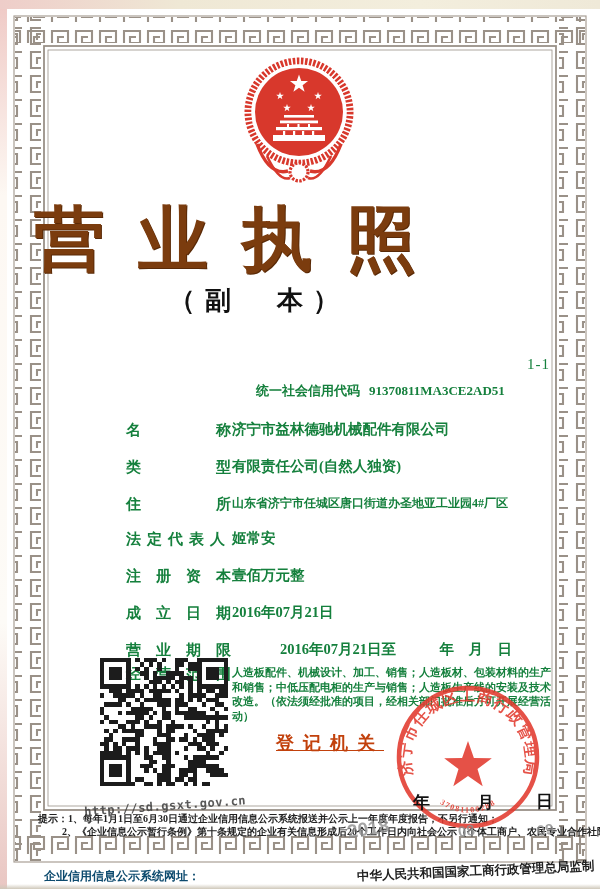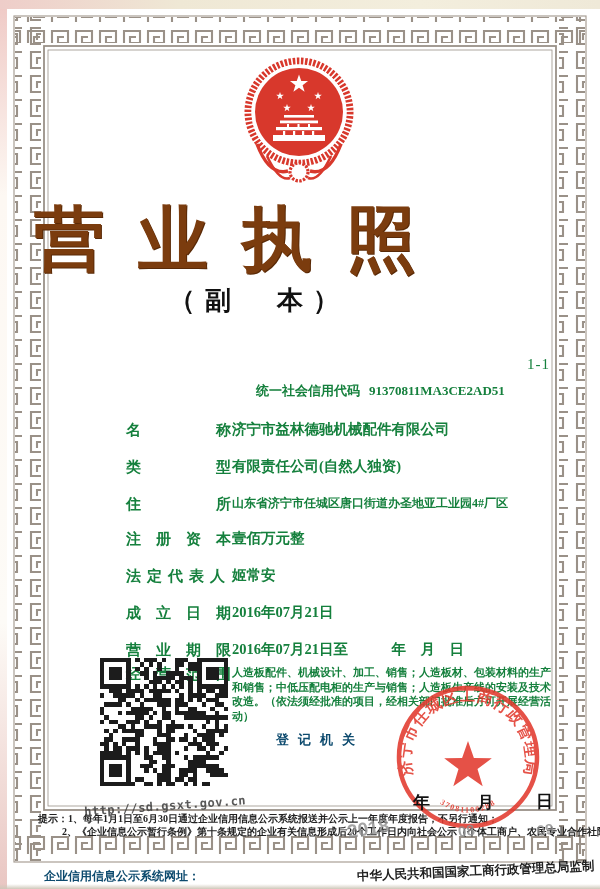--- a/index.html
+++ b/index.html
@@ -29,28 +29,28 @@
   .content{position:absolute;left:126px;top:382px;width:426px;color:#15803d;}
   .credit-line{margin-left:130px;font-size:13px;font-weight:bold;white-space:nowrap;}
   .credit-line .code{margin-left:9px;font-family:"Liberation Serif",serif;}
   .fields{margin-top:21px;}
   .row{display:flex;margin-bottom:18px;}
   .row .label{width:106px;flex:0 0 106px;font-size:15px;font-weight:bold;white-space:nowrap;}
   .row .value{flex:1;font-size:14.5px;font-weight:bold;line-height:17px;}
   .row.r-address{margin-bottom:16px;}
   .row.r-address .value{font-size:12px;}
   .row.r-legal .label{letter-spacing:6px;}
-  .row.r-term{margin-bottom:5px;}
+  .row.r-term{margin-bottom:5px;gap:48px;}
   .row.r-scope .value{font-size:11px;line-height:14.5px;font-weight:bold;}
 
   .qr{position:absolute;left:100px;top:658px;width:128px;height:128px;}
   .qr svg{width:100%;height:100%;}
 
-  .reg-authority{position:absolute;left:276px;top:731px;font-size:13px;font-weight:bold;
-    color:#0c4a6e;letter-spacing:9px;}
+  .reg-authority{position:absolute;left:276px;top:731px;font-size:18px;font-weight:bold;
+    color:#c2410c;letter-spacing:9px;text-decoration:underline;}
 
   .seal{position:absolute;left:392px;top:681px;width:152px;height:152px;opacity:.88;z-index:3;}
 
   .ymd{position:absolute;z-index:4;font-size:17px;font-weight:bold;color:#111;}
   .ymd.y{left:413px;top:791px;} .ymd.m{left:477px;top:791px;} .ymd.d{left:536px;top:790px;}
 
   .hand-url{position:absolute;left:84px;top:799px;z-index:4;
     font-family:"DejaVu Sans Mono",monospace;font-size:12px;font-weight:bold;color:#3d3d3d;
     transform:rotate(-4deg);opacity:.85;letter-spacing:0.5px;}
   .hand-date{position:absolute;z-index:4;color:#8e8e8e;font-weight:bold;opacity:.8;
@@ -139,27 +139,27 @@
       <span class="value">济宁市益林德驰机械配件有限公司</span>
     </div>
     <div class="row">
       <span class="label">类　　　　　型</span>
       <span class="value">有限责任公司(自然人独资)</span>
     </div>
     <div class="row r-address">
       <span class="label">住　　　　　所</span>
       <span class="value">山东省济宁市任城区唐口街道办圣地亚工业园4#厂区</span>
     </div>
+    <div class="row r-legal">
+      <span class="label">法定代表人</span>
+      <span class="value">姬常安</span>
+    </div>
     <div class="row">
       <span class="label">注　册　资　本</span>
       <span class="value">壹佰万元整</span>
-    </div>
-    <div class="row r-legal">
-      <span class="label">法定代表人</span>
-      <span class="value">姬常安</span>
     </div>
     <div class="row">
       <span class="label">成　立　日　期</span>
       <span class="value">2016年07月21日</span>
     </div>
     <div class="row r-term">
       <span class="label">营　业　期　限</span>
       <span class="value">2016年07月21日至　　　年　月　日</span>
     </div>
     <div class="row r-scope">

